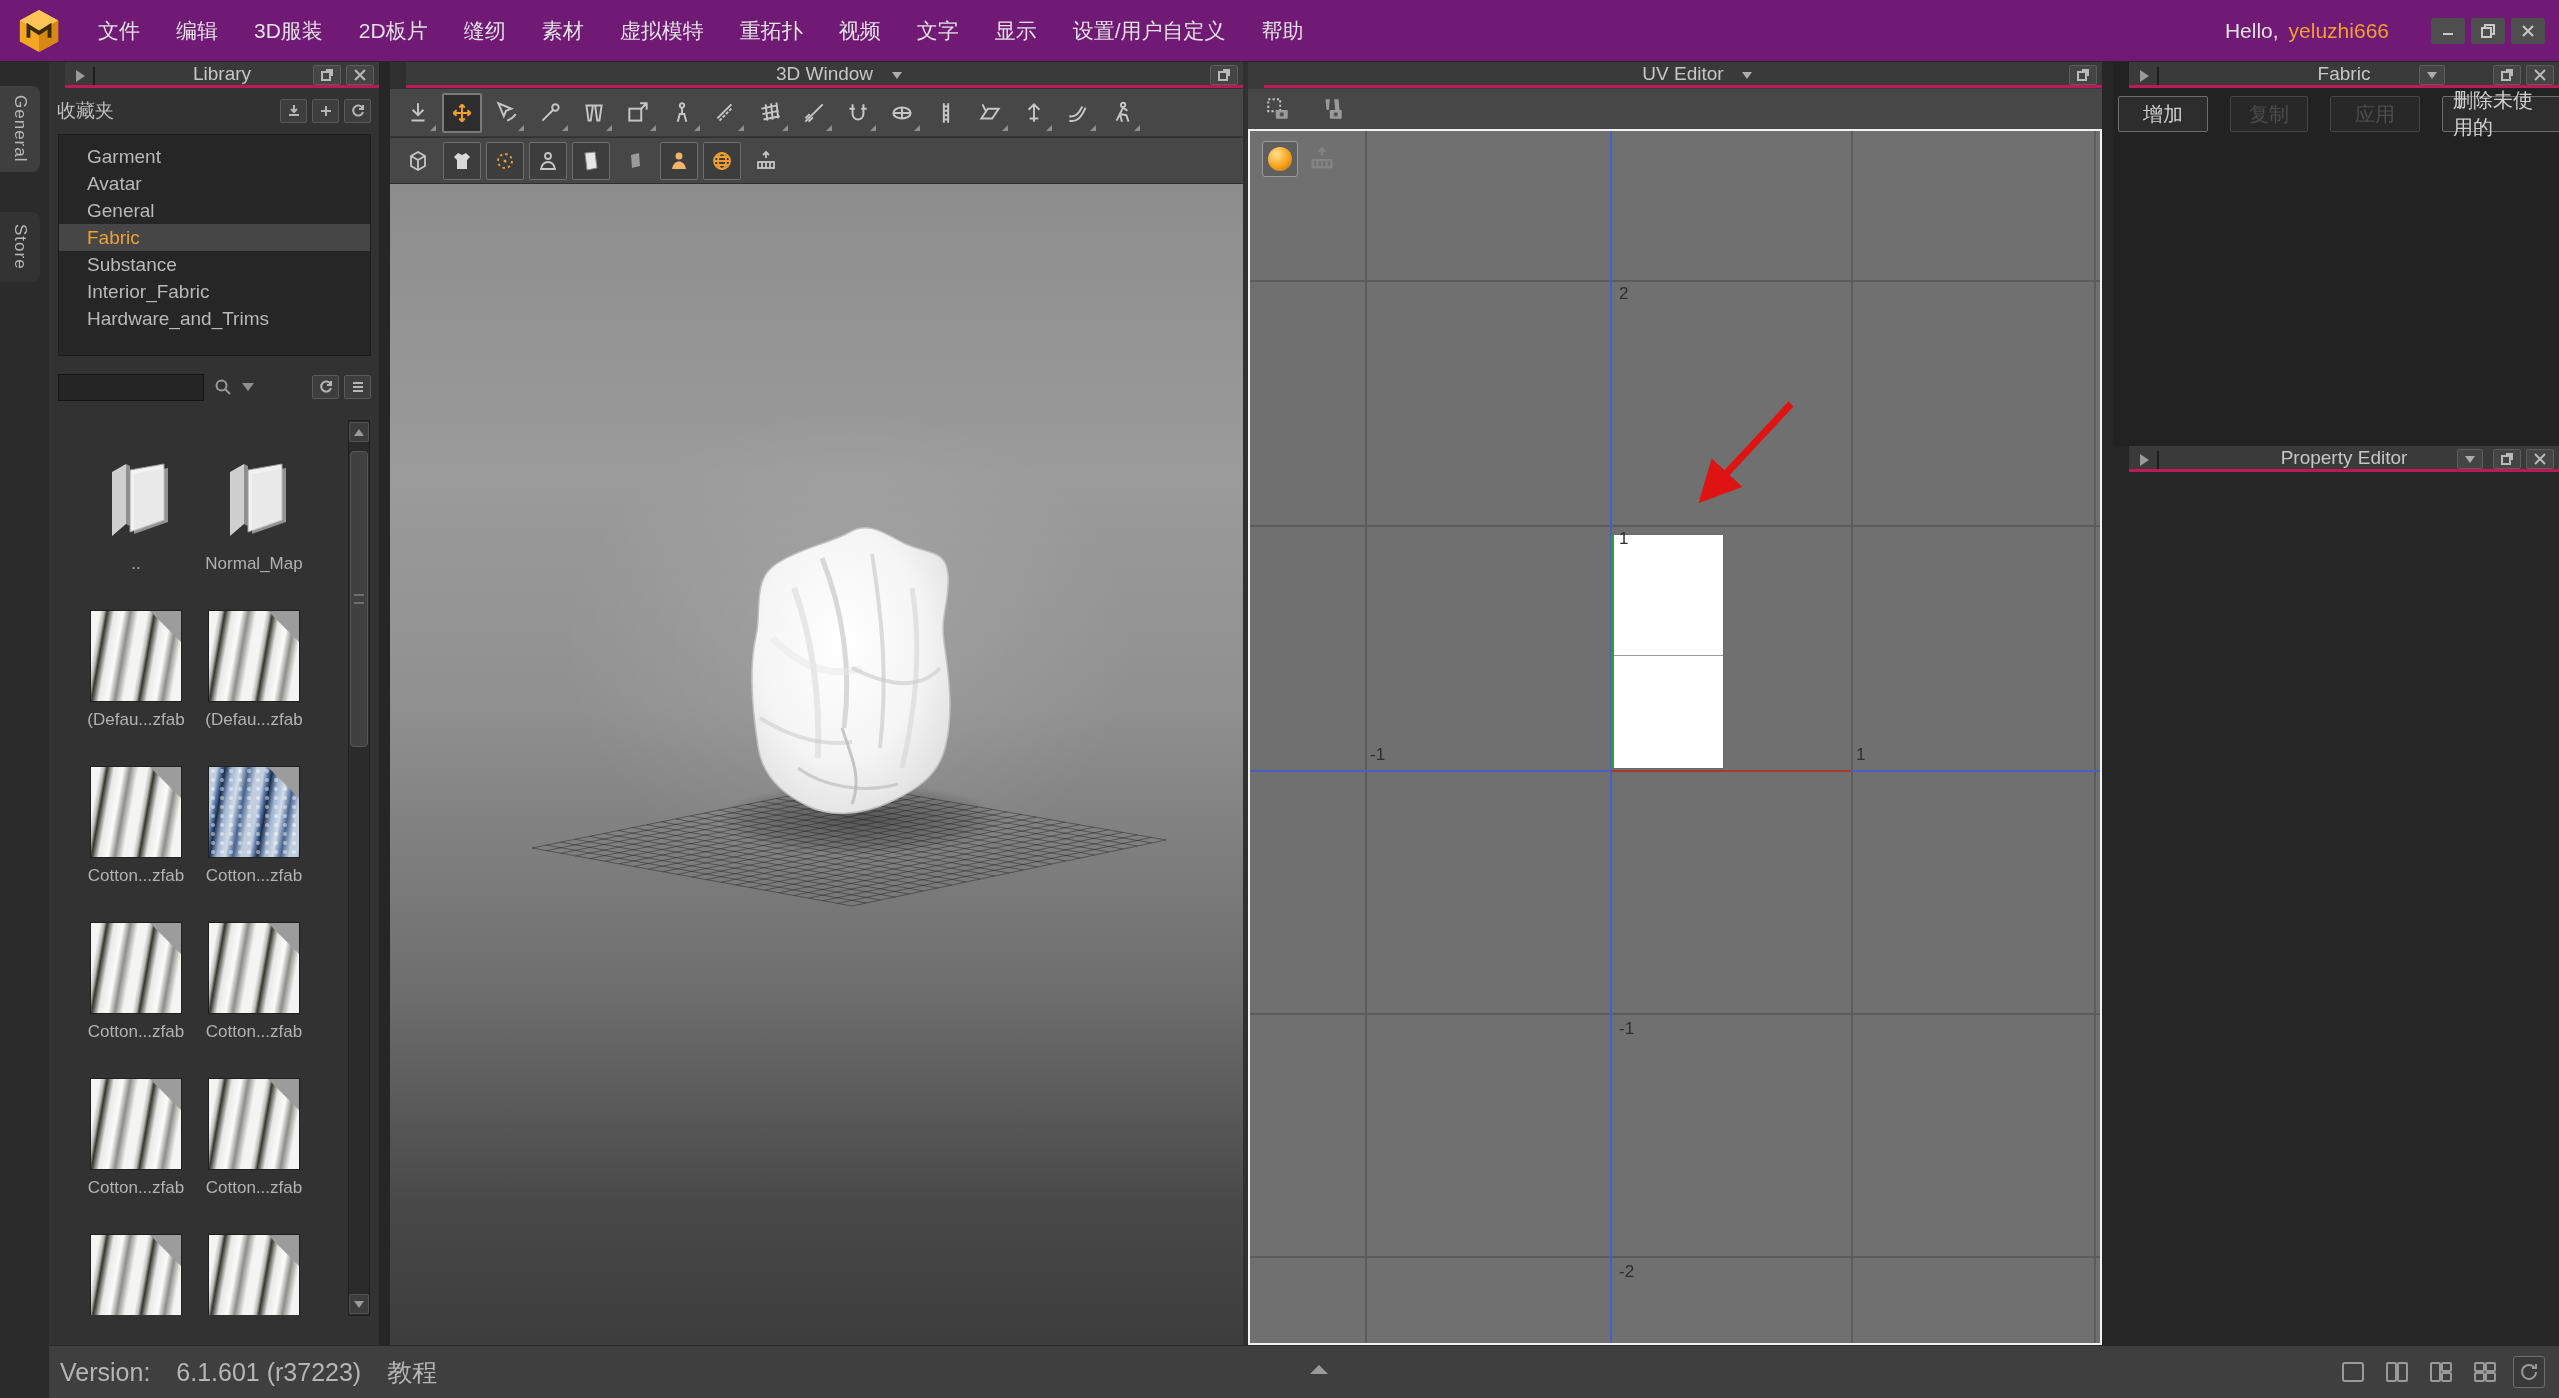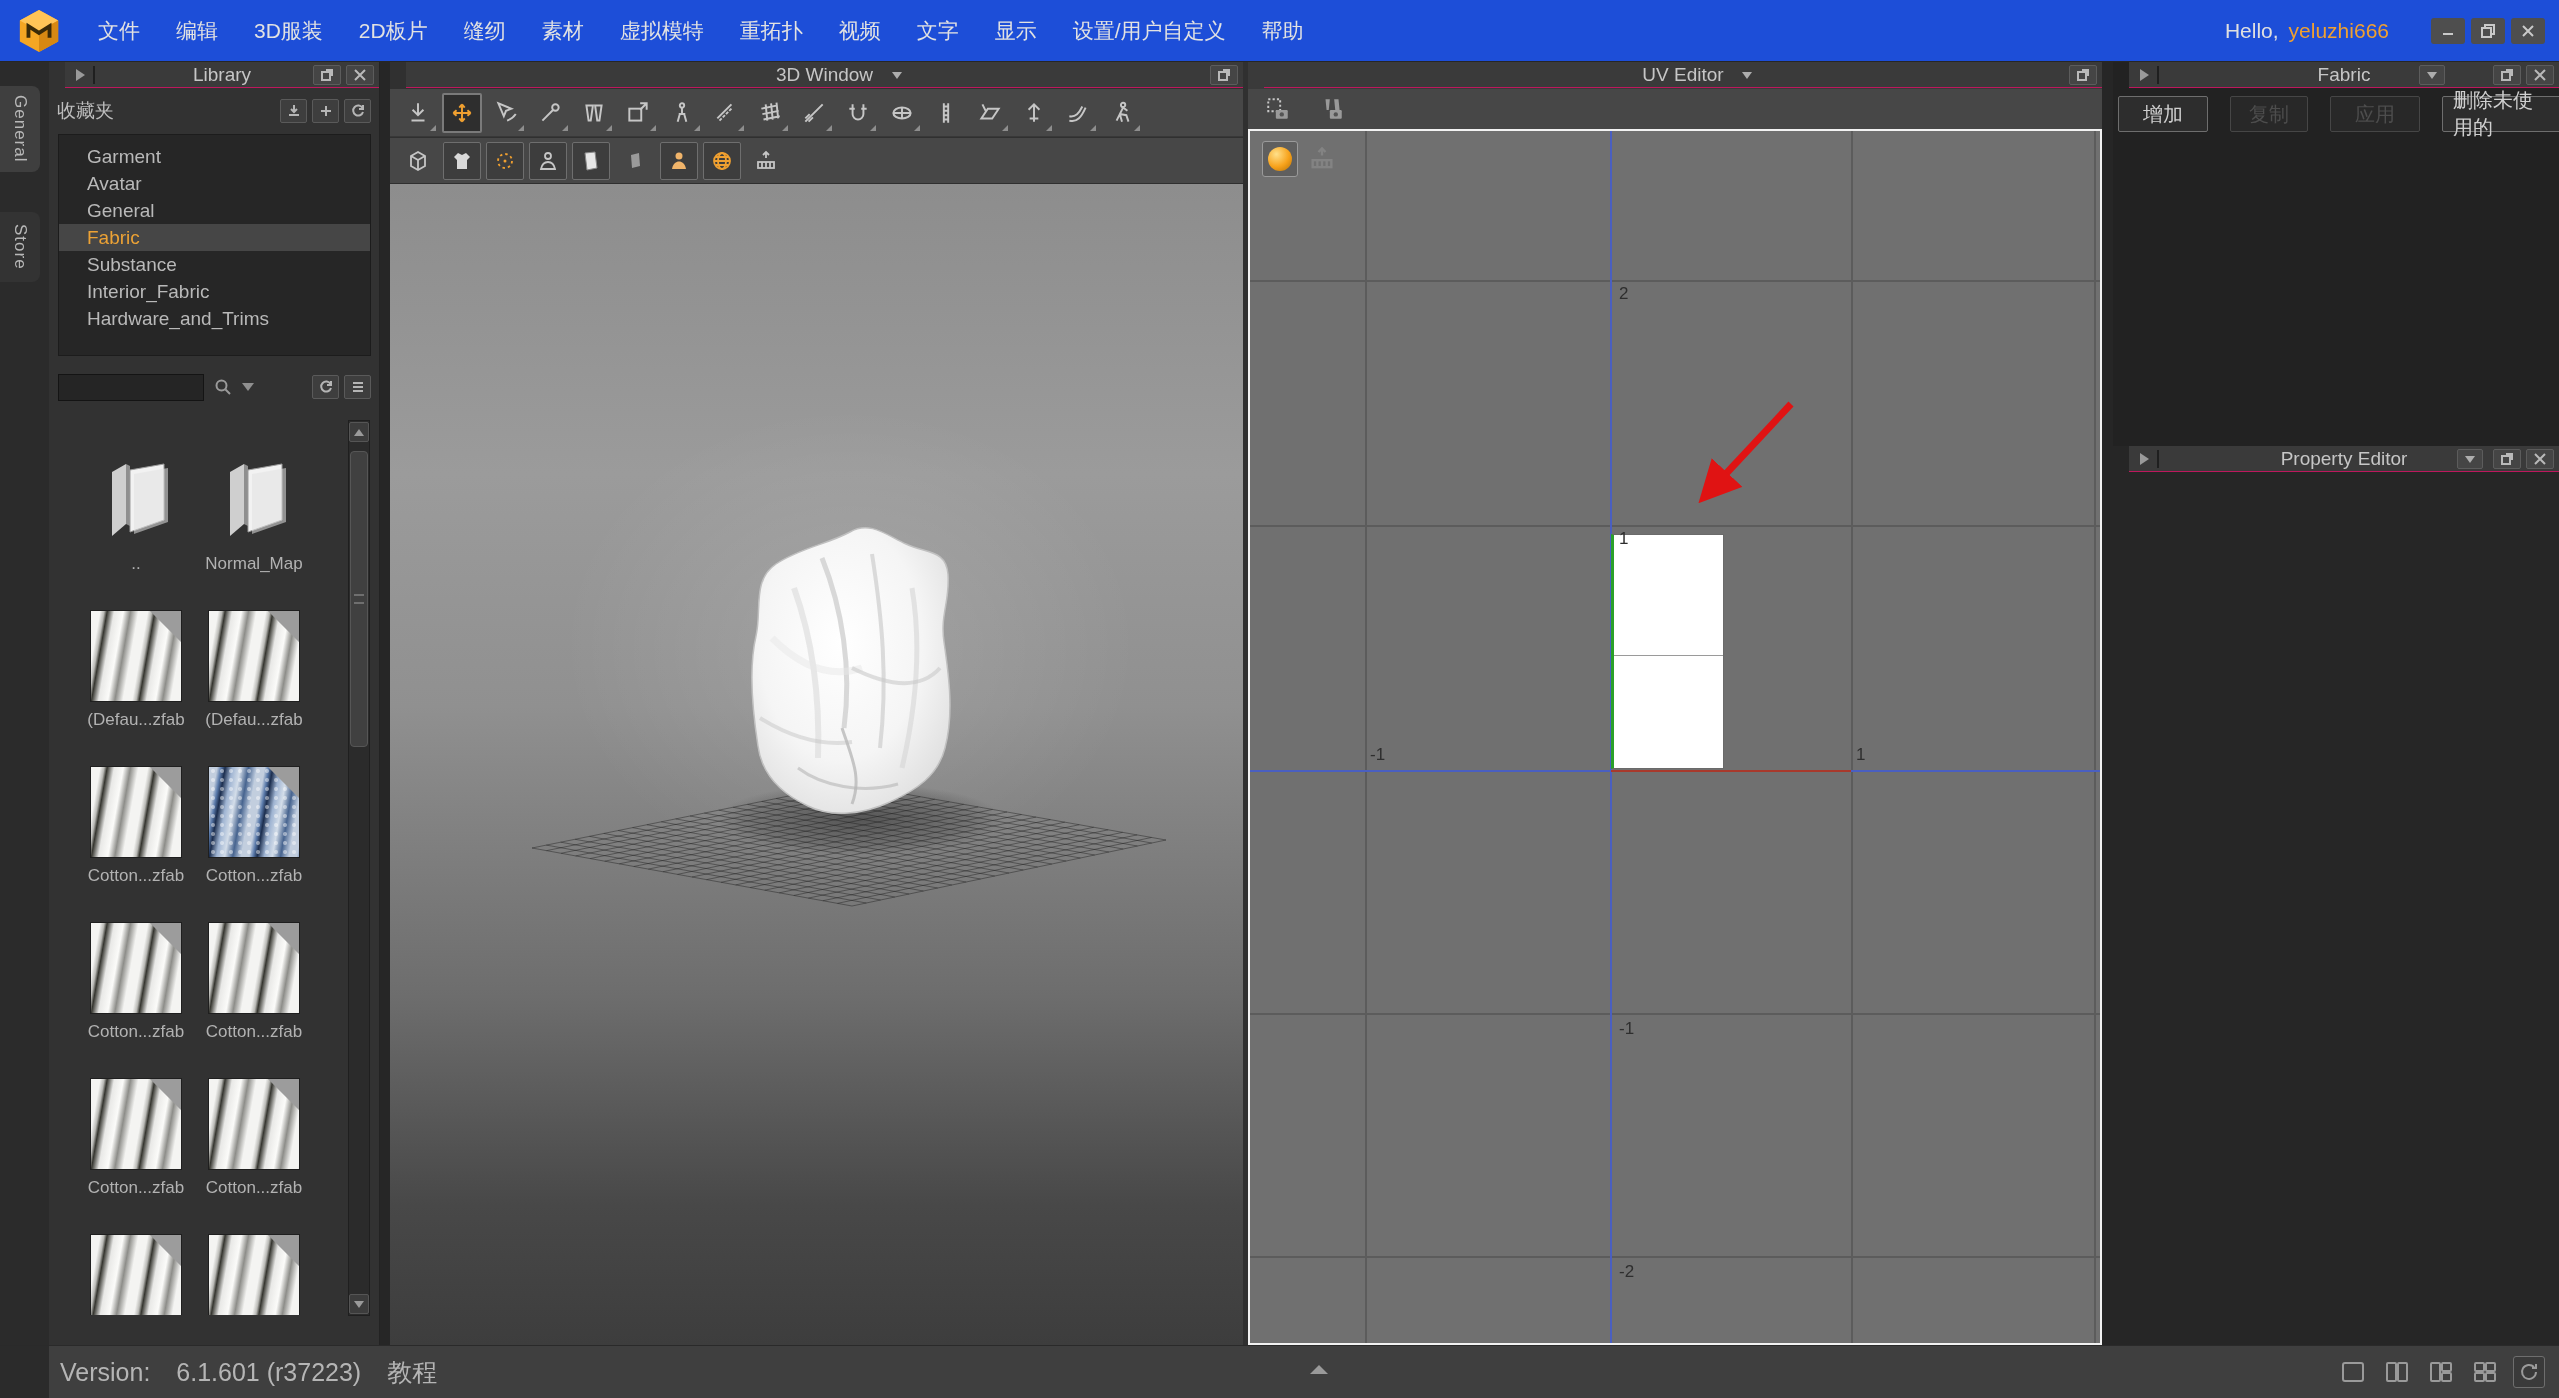--- a/index.html
+++ b/index.html
@@ -1,37 +1,37 @@
 <!DOCTYPE html>
 <html><head>
 <meta charset="utf-8">
 <style>
   *{margin:0;padding:0;box-sizing:border-box;}
   body{background:#1a1a1a;font-family:"Liberation Sans",sans-serif;}
   #app{position:relative;width:2559px;height:1398px;background:#303030;overflow:hidden;color:#c8c8c8;}
 
   
-  #menubar{position:absolute;left:0;top:0;width:2559px;height:62px;background:#1d4ed8;border-bottom:1px solid #262626;display:flex;align-items:center;}
+  #menubar{position:absolute;left:0;top:0;width:2559px;height:62px;background:#701a75;border-bottom:1px solid #262626;display:flex;align-items:center;}
   #logo{width:46px;height:46px;margin:0 18px 0 16px;}
   .menu-item{font-size:21px;color:#e2e2e2;padding:10px 18px;cursor:default;}
   #menubar-right{margin-left:auto;display:flex;align-items:center;gap:6px;padding-right:14px;}
   #greeting{font-size:21px;color:#e0e0e0;margin-right:4px;}
   #username{font-size:21px;color:#f0a030;margin-right:36px;}
   .winbtn{width:34px;height:26px;background:#4e4e4e;border-radius:3px;display:flex;align-items:center;justify-content:center;}
   .winbtn svg{stroke:#c9c9c9;stroke-width:2;fill:none;}
 
   
   #left-strip{position:absolute;left:0;top:62px;width:49px;height:1283px;background:#2b2b2b;}
   .vtab{position:absolute;left:0;width:40px;border-radius:0 8px 8px 0;display:flex;align-items:center;justify-content:center;}
   .vtab span{writing-mode:vertical-rl;font-size:17px;color:#b8b8b8;letter-spacing:1px;}
   #tab-general{top:24px;height:86px;background:#3f3f3f;}
   #tab-store{top:150px;height:70px;background:#333333;}
 
   
-  .panelbar{position:absolute;left:16px;right:0;top:0;height:26px;background:#3a3a3a;border-bottom:1px solid #be185d;display:flex;align-items:center;}
+  .panelbar{position:absolute;left:16px;right:0;top:0;height:26px;background:#3a3a3a;border-bottom:3px solid #be185d;display:flex;align-items:flex-end;}
   .panelbar .ptitle{position:absolute;left:0;right:0;text-align:center;font-size:19px;color:#c6c6c6;}
   .collapse{width:22px;height:18px;display:flex;align-items:center;justify-content:center;margin-left:4px;z-index:2;}
   .collapse:after{content:"";display:block;width:0;height:0;border-left:9px solid #9a9a9a;border-top:6px solid transparent;border-bottom:6px solid transparent;}
   .vline{width:2px;height:18px;background:#1f1f1f;margin-left:2px;z-index:2;}
   .bar-right{margin-left:auto;display:flex;align-items:center;gap:5px;padding-right:5px;z-index:2;}
   .pbtn{width:28px;height:20px;background:#454545;border:1px solid #5c5c5c;border-radius:2px;display:flex;align-items:center;justify-content:center;}
   .pbtn svg{stroke:#b9b9b9;stroke-width:2;fill:none;}
   .caret-box{width:26px;height:20px;background:#454545;border:1px solid #5c5c5c;border-radius:2px;display:flex;align-items:center;justify-content:center;margin-left:10px;z-index:2;}
   .caret-box:after{content:"";width:0;height:0;border-top:7px solid #adadad;border-left:5px solid transparent;border-right:5px solid transparent;display:block;}
   .caret-inline{margin-left:8px;z-index:2;}

